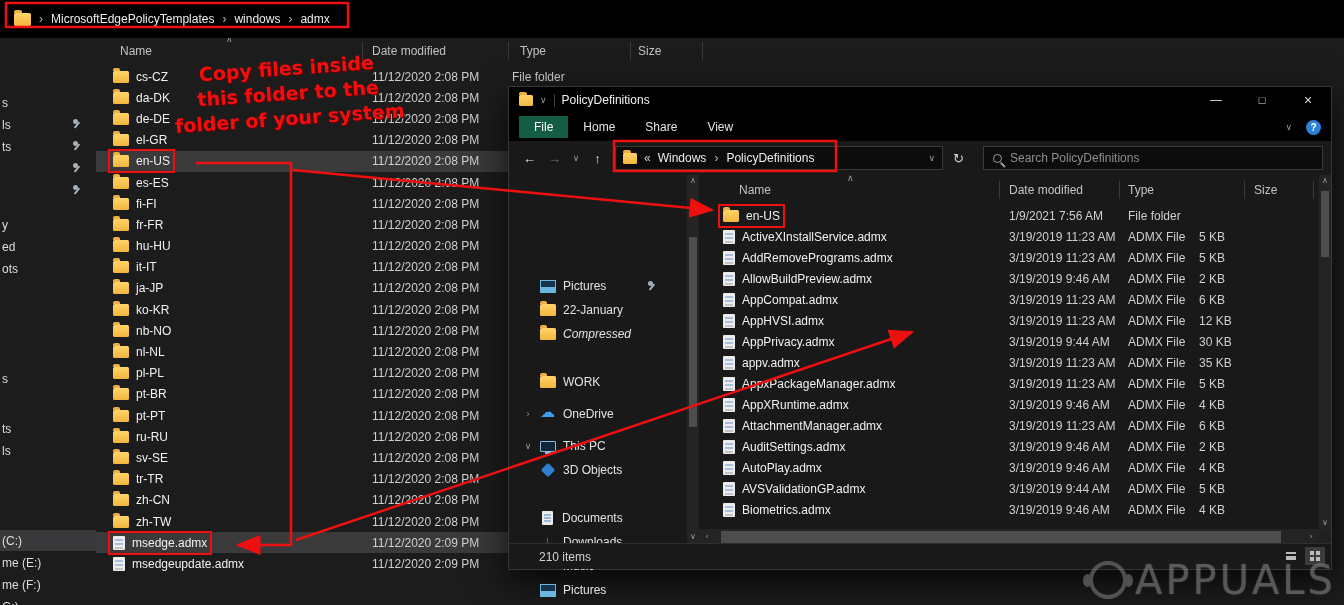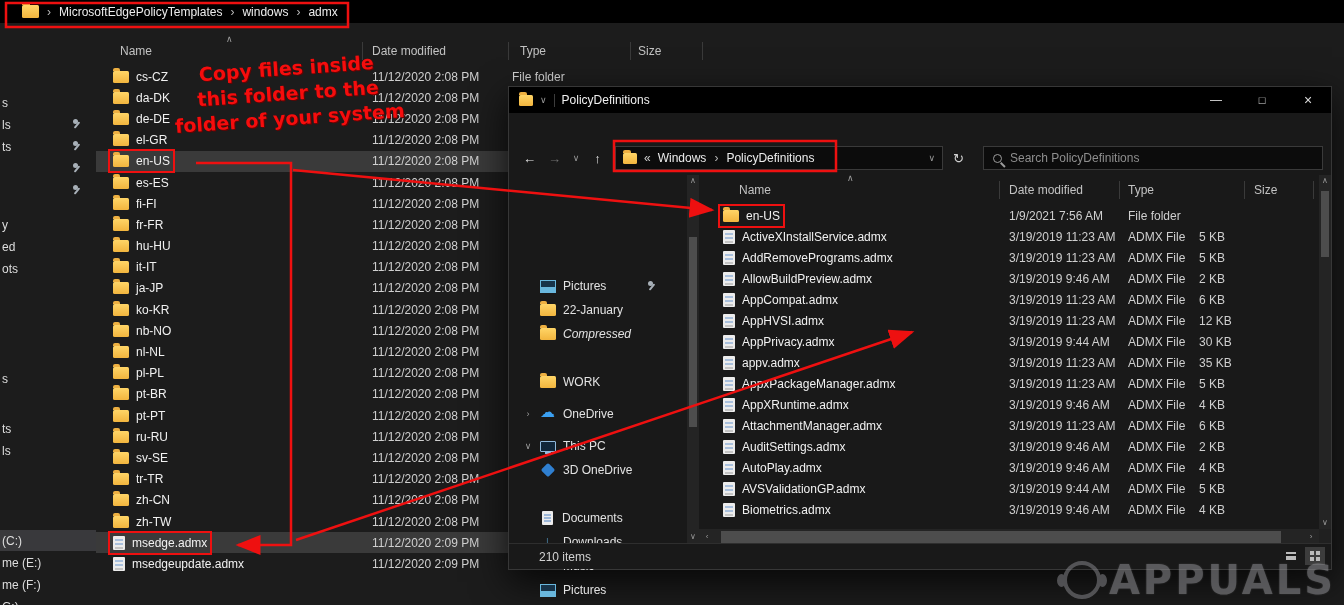--- a/index.html
+++ b/index.html
@@ -1,21 +1,21 @@
 <!DOCTYPE html>
 <html><head>
 <meta charset="utf-8">
 <style>
   *{margin:0;padding:0;box-sizing:border-box}
   html,body{background:#000}
   .canvas{position:relative;width:1344px;height:605px;overflow:hidden;background:#1c1c1c;
           font-family:"Liberation Sans","DejaVu Sans",sans-serif;font-size:12px;color:#e8e8e8}
 
   
-  .bw-topbar{position:absolute;left:0;top:0;right:0;height:23px;background:#000;display:flex;align-items:center;padding-left:22px;gap:8px;z-index:2}
+  .bw-topbar{position:absolute;left:0;top:0;right:0;height:38px;background:#000;display:flex;align-items:center;padding-left:14px;gap:8px;z-index:2}
   .crumbs{display:flex;align-items:center}
   .crumb{color:#ececec;white-space:nowrap}
   .crumbs .crumb:not(:last-child)::after{content:"›";margin:0 8px;color:#b9b9b9}
   .lead-chev::before{content:"›";color:#b9b9b9}
   .icon-folder{width:17px;height:13px;background:linear-gradient(180deg,#ffd567,#f2b53e);border-radius:1.5px;position:relative;flex:none}
   .icon-folder::before{content:"";position:absolute;top:-3px;left:0;width:8px;height:3px;background:#eeb041;border-radius:2px 2px 0 0}
 
   .bw-header{position:absolute;left:96px;top:40px;right:0;height:22px;z-index:1}
   .hcell{position:absolute;top:0;height:22px;line-height:22px;color:#c2c2c2;white-space:nowrap}
   .vsep{position:absolute;top:2px;width:1px;height:18px;background:#3a3a3a}
@@ -133,21 +133,21 @@
   .note{position:absolute;left:168px;top:56px;width:240px;transform:rotate(-4deg);color:#f50d0d;font-weight:bold;
         font-size:19px;line-height:25px;text-align:center;z-index:40;font-family:"DejaVu Sans",sans-serif;text-shadow:1px 1px 0 #6d0000}
   .overlay{position:absolute;left:0;top:0;z-index:45;pointer-events:none}
   .rbox{fill:none;stroke:#ee1010;stroke-width:2.5}
   .rline{fill:none;stroke:#ee1010;stroke-width:2.5}
 
   .watermark{position:absolute;right:8px;bottom:2px;display:flex;align-items:center;gap:8px;z-index:50;opacity:.5}
   .wm-face{width:38px;height:38px;border-radius:50%;border:4px solid #8e8e93;position:relative}
   .wm-face::before,.wm-face::after{content:"";position:absolute;width:9px;height:13px;background:#8e8e93;border-radius:50%;top:9px}
   .wm-face::before{left:-10px}.wm-face::after{right:-10px}
-  .wm-text{font-size:40px;font-weight:bold;letter-spacing:3px;color:#9b9ba0;text-shadow:0 0 2px rgba(255,255,255,.3);font-family:"DejaVu Sans",sans-serif}
+  .wm-text{font-size:40px;font-weight:normal;letter-spacing:3px;color:#9b9ba0;text-shadow:0 0 2px rgba(255,255,255,.3);font-family:"DejaVu Sans",sans-serif}
 </style>
 </head>
 <body>
 
 <div class="canvas">
 
   <section>
 
     <div class="bw-topbar">
       <span class="icon-folder"></span>
@@ -477,20 +477,35 @@
     <div class="fg-title">
       <span class="icon-folder" style="width:14px;height:11px"></span>
       <span class="qat-chev"></span>
       <span class="qat-div"></span>
       <span class="ttl">PolicyDefinitions</span>
       <span class="cap min">—</span>
       <span class="cap max">□</span>
       <span class="cap close">×</span>
     </div>
 
+    <div class="fg-ribbon">
+      <span class="file-tab">File</span>
+      <span style="display:flex">
+
+          <span class="rtab">Home</span>
+
+          <span class="rtab">Share</span>
+
+          <span class="rtab">View</span>
+        </span>
+      <span class="ribbon-right">
+        <span class="rib-chev"></span>
+        <span class="help-ic">?</span>
+      </span>
+    </div>
 
     <div class="fg-addr">
       <span class="navbtn">←</span>
       <span class="navbtn dim">→</span>
       <span class="navbtn small">∨</span>
       <span class="navbtn">↑</span>
 
       <span class="addr-box">
         <span class="icon-folder" style="width:14px;height:11px"></span>
         <span class="ovf">«</span>
@@ -551,21 +566,21 @@
         <div class="nav-item" style="top: 260px;">
           <span class="exp">∨</span>
           <span class="nic nic-pc"></span>
           <span>This PC</span>
 
         </div>
 
         <div class="nav-item" style="top: 284px;">
           <span class="exp"></span>
           <span class="nic nic-objects3d"></span>
-          <span>3D OneDrive</span>
+          <span>3D Objects</span>
 
         </div>
 
 
         <div class="nav-item" style="top: 332px;">
           <span class="exp"></span>
           <span class="nic nic-documents"></span>
           <span>Documents</span>
 
         </div>

